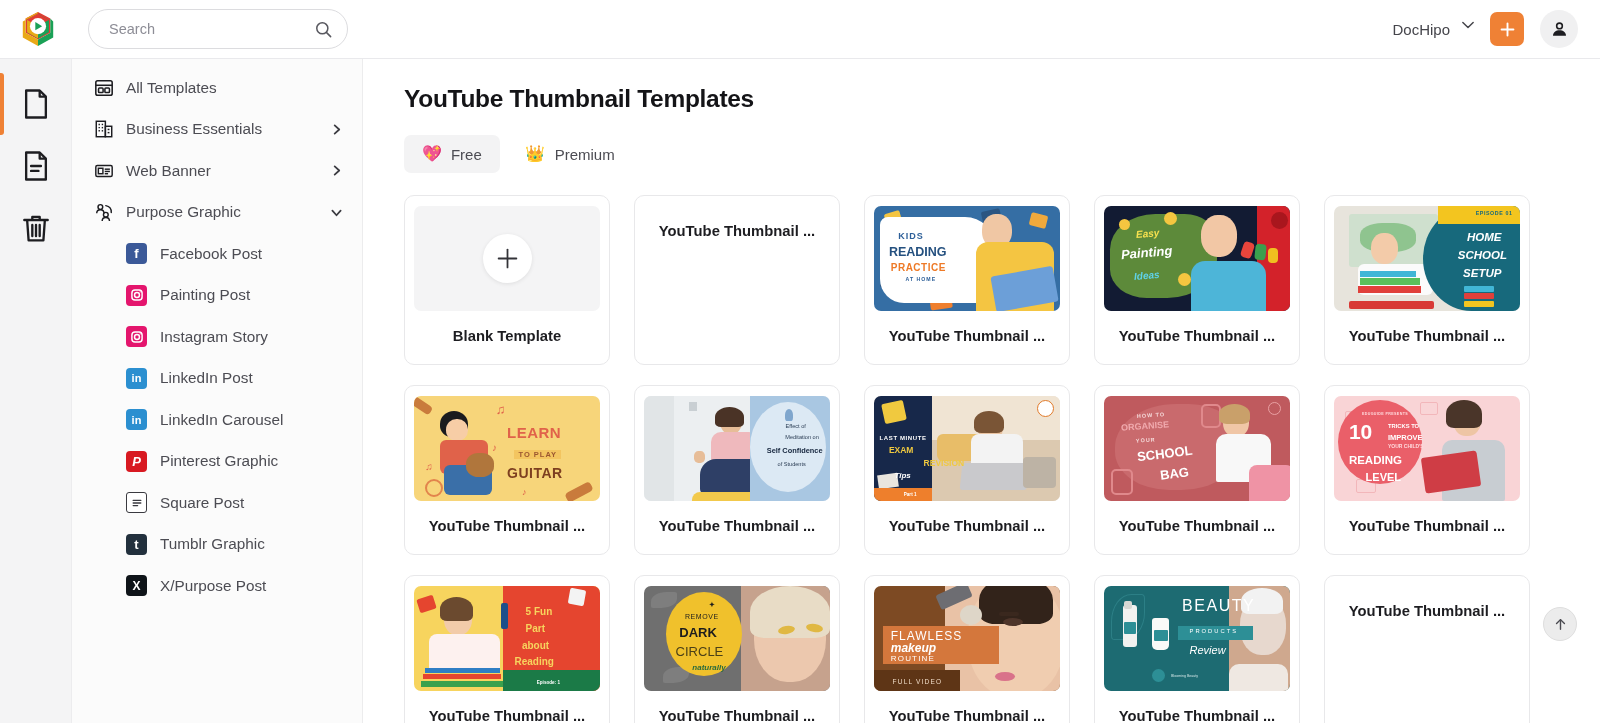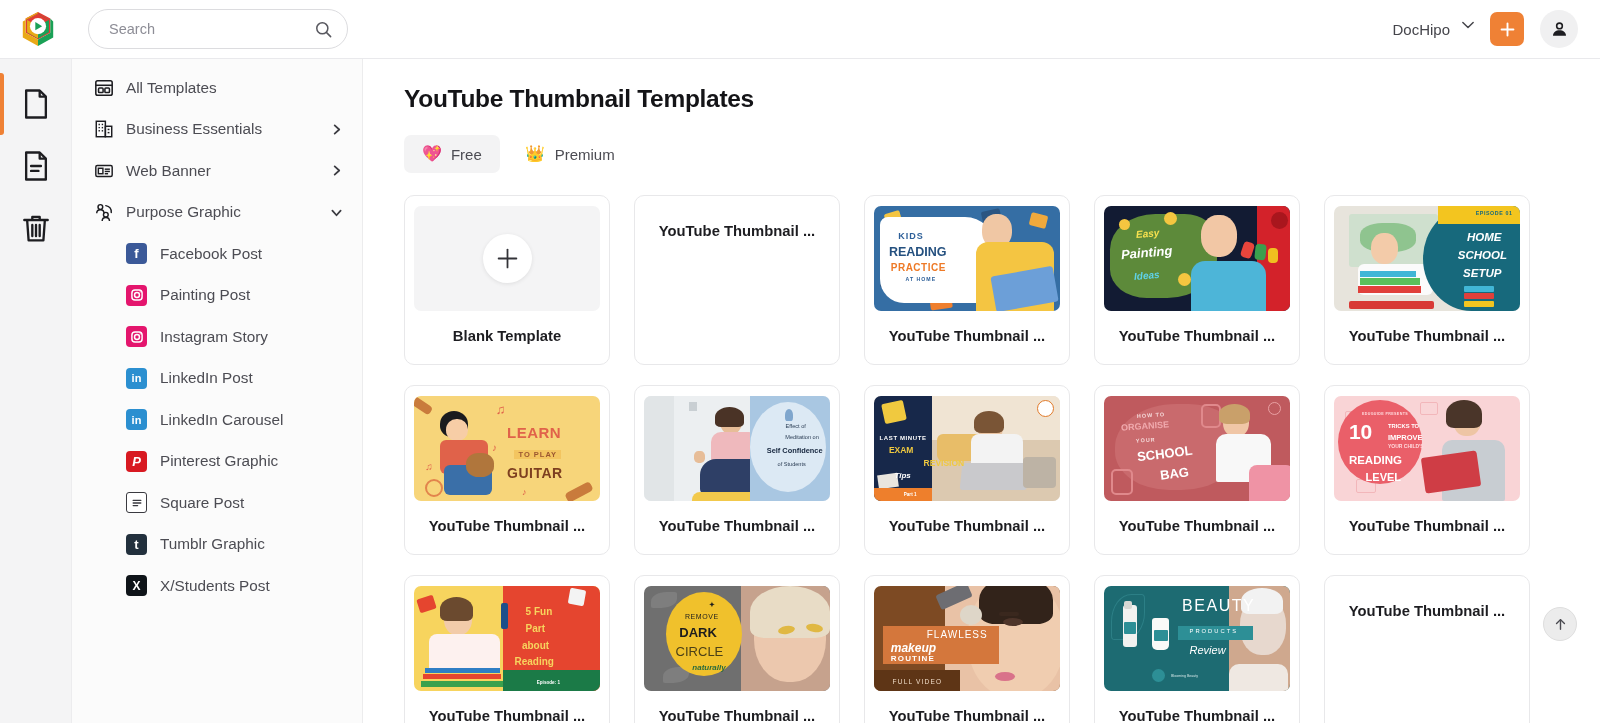--- a/index.html
+++ b/index.html
@@ -385,21 +385,21 @@
         <span class="sub-label">Square Post</span>
       </div>
 
       <div class="sub-row">
         <span class="sub-ico" style="background:#22303d;">t</span>
         <span class="sub-label">Tumblr Graphic</span>
       </div>
 
       <div class="sub-row">
         <span class="sub-ico" style="background:#0f1419;font-size:12px;">X</span>
-        <span class="sub-label">X/Students Post</span>
+        <span class="sub-label">X/Purpose Post</span>
       </div>
 
     </div>
   </div>
 </div>
 
 <div class="main">
   <div class="page-title">YouTube Thumbnail Templates</div>
 
   <div class="filters">
@@ -658,23 +658,23 @@
         <div style="position:absolute;right:0;top:0;width:62%;height:100%;background:#e9c2a6;"></div>
         <div class="face" style="right:-2%;top:-6%;width:96px;height:118px;background:#f0cdb0;border-radius:46%;"></div>
         <div class="face" style="right:4%;top:-10%;width:74px;height:48px;background:#32231a;border-radius:50% 50% 22% 22%;"></div>
         <div style="position:absolute;right:20%;top:30%;width:20px;height:8px;background:#4e352a;border-radius:50%;"></div>
         <div style="position:absolute;right:22%;top:25%;width:20px;height:4px;background:#3a281e;border-radius:3px;"></div>
         <div style="position:absolute;right:24%;bottom:10%;width:20px;height:9px;background:#d9728a;border-radius:50%;"></div>
         <div style="position:absolute;left:34%;top:2%;width:34px;height:16px;background:#6d6d72;border-radius:3px;transform:rotate(-24deg);"></div>
         <div style="position:absolute;left:46%;top:18%;width:22px;height:20px;background:#ded6c8;border-radius:50%;"></div>
         <div style="position:absolute;left:5%;top:38%;width:62%;height:36%;background:#d4773c;"></div>
         <div style="position:absolute;left:0;bottom:0;width:46%;height:20%;background:#5e3516;"></div>
-        <div class="ttxt" style="left:9%;top:42%;font-size:10px;color:#ffffff;letter-spacing:1px;font-weight:normal;margin-left:36px;">FLAWLESS</div>
+        <div class="ttxt" style="left:9%;top:42%;font-size:12px;color:#ffffff;letter-spacing:1px;font-weight:normal;">FLAWLESS</div>
         <div class="ttxt" style="left:9%;top:53%;font-size:12px;color:#ffffff;font-style:italic;">makeup</div>
-        <div class="ttxt" style="left:9%;top:66%;font-size:8px;color:#ffffff;letter-spacing:1.2px;font-weight:bold;text-align:right;">ROUTINE</div>
+        <div class="ttxt" style="left:9%;top:66%;font-size:8px;color:#ffffff;letter-spacing:1.2px;font-weight:normal;text-align:right;">ROUTINE</div>
         <div class="ttxt" style="left:10%;bottom:5%;font-size:6.5px;color:#f0dcc8;letter-spacing:1.2px;font-weight:normal;">FULL VIDEO</div>
       </div>
       <div class="card-label">YouTube Thumbnail ...</div>
     </div>
 
     <div class="card">
       <div class="thumb">
         <div class="t" style="background:#1d6b72;"></div>
         <div style="position:absolute;left:4%;top:8%;width:34px;height:46px;border:1.4px solid #2c7f86;border-radius:60% 10% 60% 10%;"></div>
         <div style="position:absolute;left:10%;top:18%;width:14px;height:42px;background:#f2f2f0;border-radius:3px;"></div>

